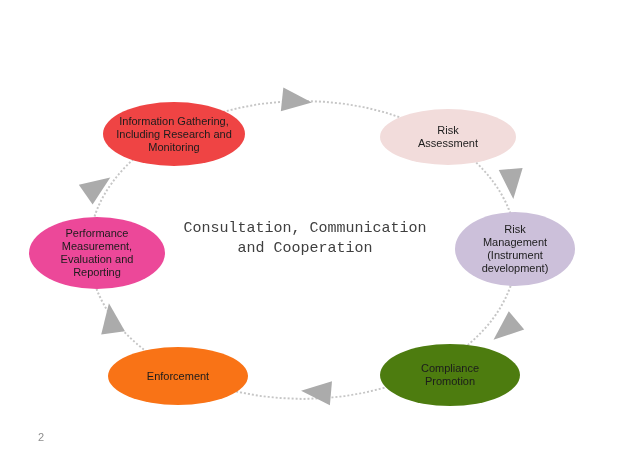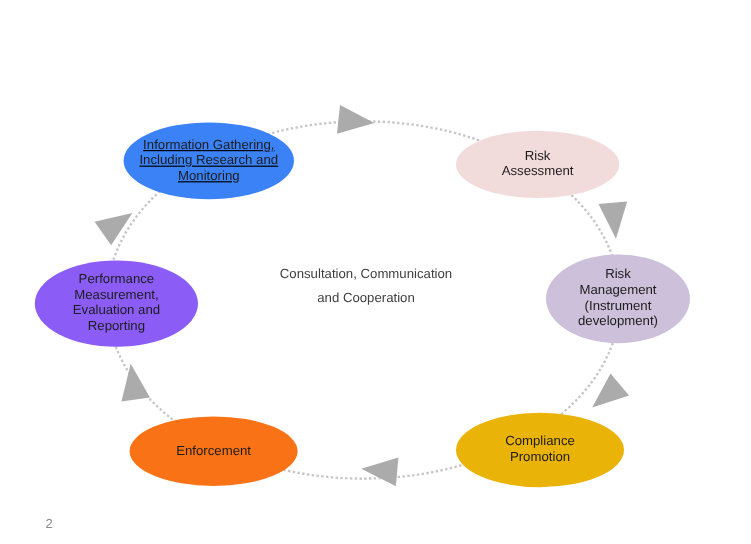--- a/index.html
+++ b/index.html
@@ -49,37 +49,38 @@
     align-items: center;
     justify-content: center;
     text-align: center;
   }
   .node-label {
     font-size: 11px;
     line-height: 13px;
     color: #1c1c1c;
     white-space: pre-line;
   }
-  .node.information-gathering    { left: 103px; top: 102px; width: 142px; height: 64px; background: #3b82f6; text-decoration: underline; }
+  .node.information-gathering    { left: 103px; top: 102px; width: 142px; height: 64px; background: #ef4444; }
   .node.risk-assessment          { left: 380px; top: 109px; width: 136px; height: 56px; background: #f2dcdb; }
   .node.risk-management          { left: 455px; top: 212px; width: 120px; height: 74px; background: #ccc0da; }
-  .node.compliance-promotion     { left: 380px; top: 344px; width: 140px; height: 62px; background: #eab308; }
+  .node.compliance-promotion     { left: 380px; top: 344px; width: 140px; height: 62px; background: #4d7c0f; }
   .node.enforcement              { left: 108px; top: 347px; width: 140px; height: 58px; background: #f97316; }
-  .node.performance-measurement  { left:  29px; top: 217px; width: 136px; height: 72px; background: #8b5cf6; }
+  .node.performance-measurement  { left:  29px; top: 217px; width: 136px; height: 72px; background: #ec4899; }
   
   .center-text {
     position: absolute;
     left: 150px;
     top: 219px;
     width: 310px;
     text-align: center;
-    font-size: 11px;
+    font-size: 15px;
     line-height: 20px;
     color: #3f3f3f;
     white-space: pre-line;
+    font-family: Liberation Mono, monospace;
   }
   
   .page-number {
     position: absolute;
     left: 38px;
     top: 431px;
     font-size: 11px;
     color: #8e8e8e;
   }
 </style>

